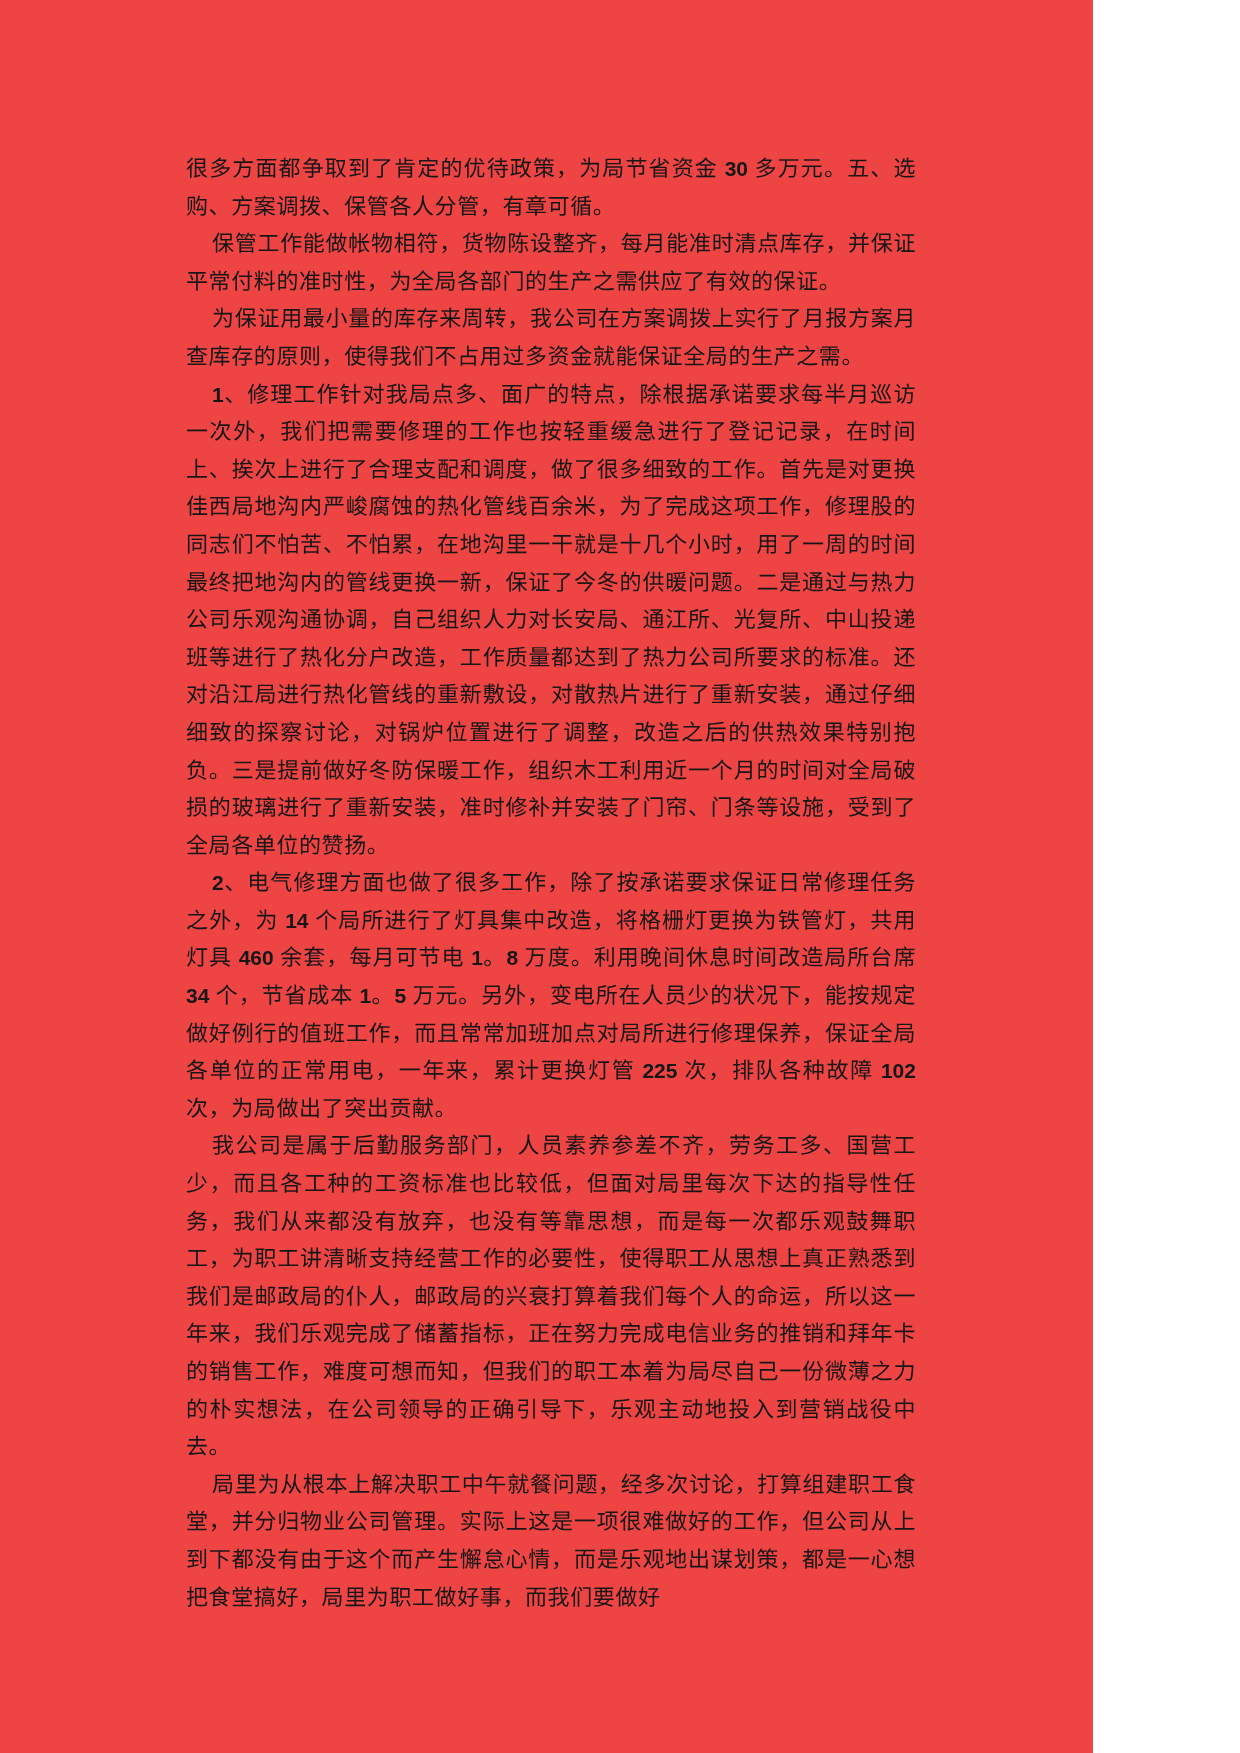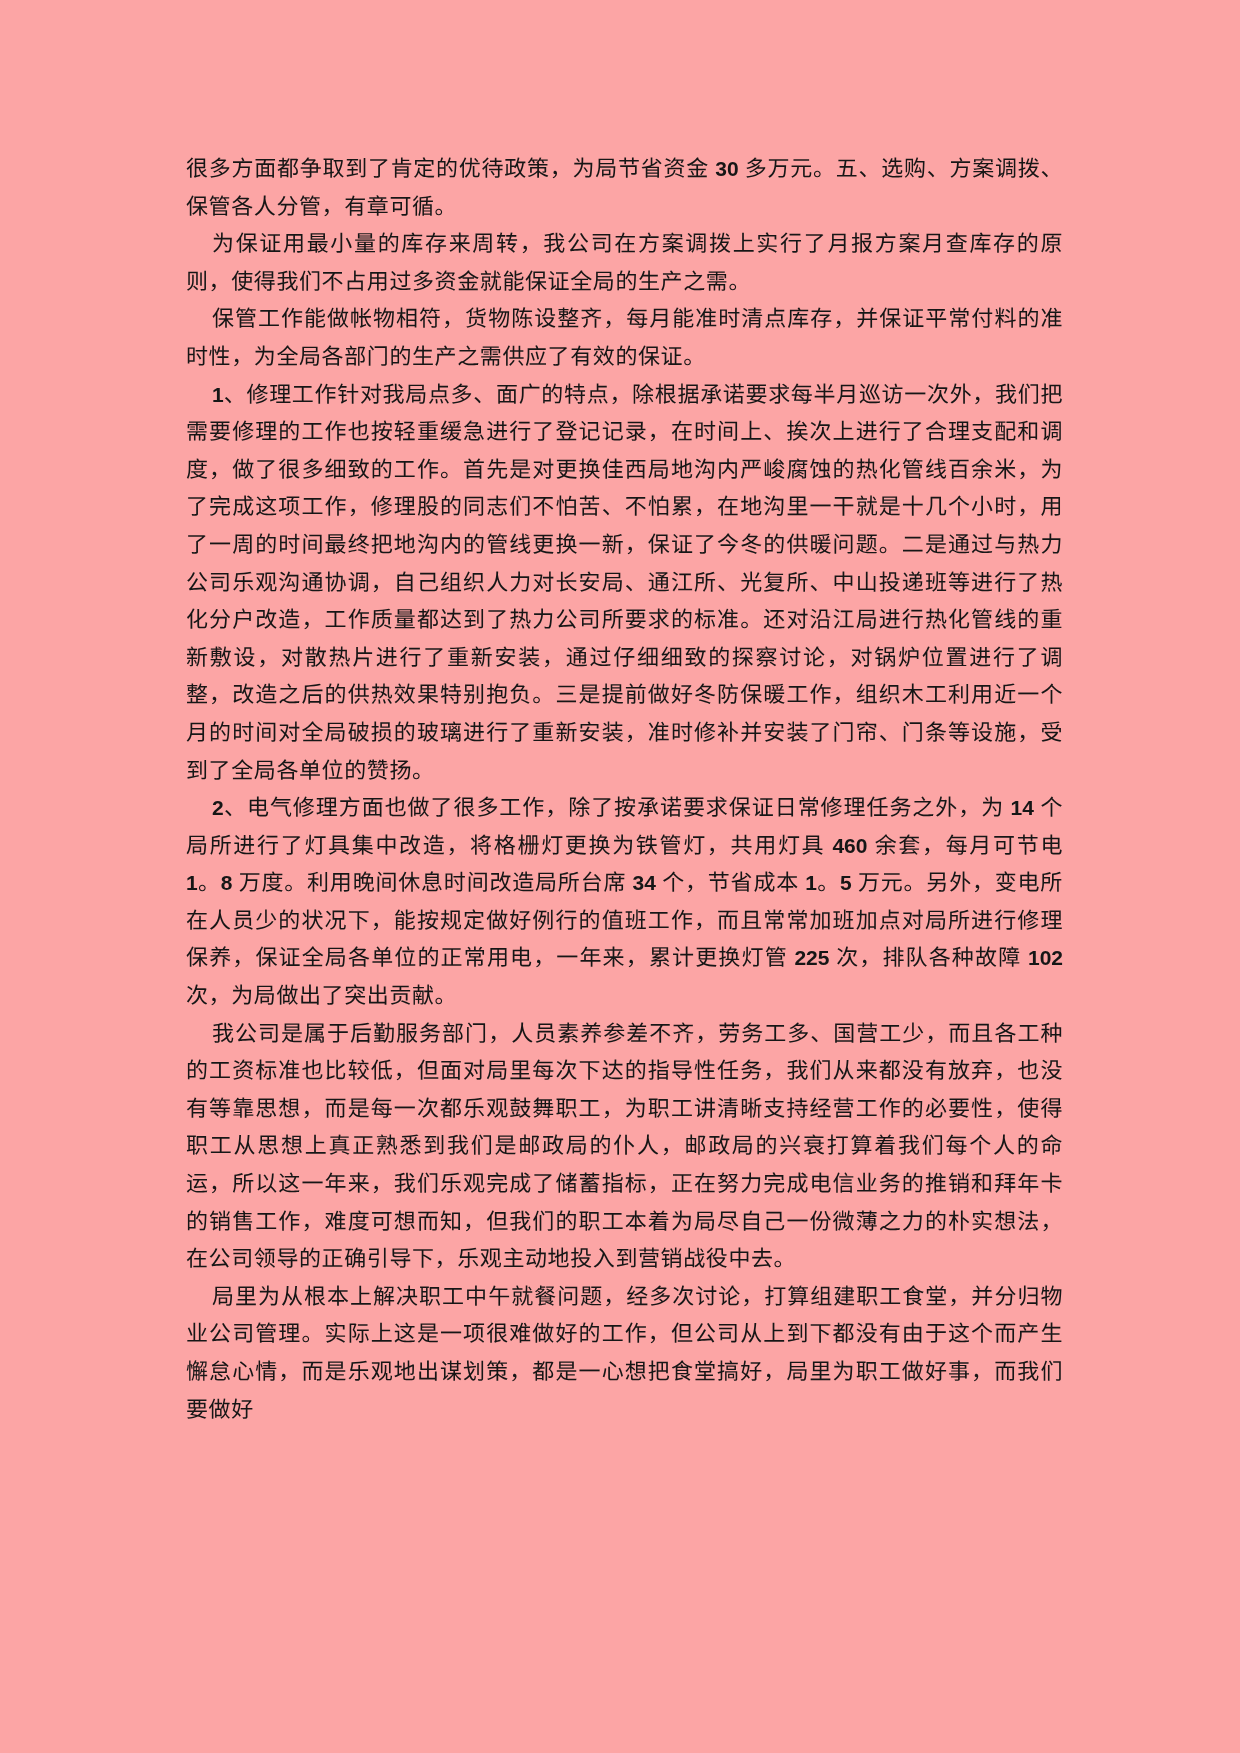--- a/index.html
+++ b/index.html
@@ -8,24 +8,24 @@
     background: #ffffff;
   }
   body {
     width: 1240px;
     height: 1753px;
     overflow: hidden;
     font-family: "Liberation Serif", "DejaVu Serif", serif;
   }
   .page {
     box-sizing: border-box;
-    width: 1240px;
+    width: 1093px;
     height: 1753px;
     padding: 150px 177px 0 186px;
-    background: #fca5a5;
+    background: #ef4444;
   }
   .doc-para {
     margin: 0;
     font-size: 22px;
     line-height: 37.6px;
     color: #161616;
     text-align: justify;
     letter-spacing: 0.6px;
     word-break: break-all;
   }
@@ -38,19 +38,19 @@
     font-weight: 600;
     font-size: 21px;
     letter-spacing: 0;
   }
 </style>
 </head>
 <body>
 
 <div class="page">
   <p class="doc-para">很多方面都争取到了肯定的优待政策，为局节省资金 <span class="num">30</span> 多万元。五、选购、方案调拨、保管各人分管，有章可循。</p>
+  <p class="doc-para indent">保管工作能做帐物相符，货物陈设整齐，每月能准时清点库存，并保证平常付料的准时性，为全局各部门的生产之需供应了有效的保证。</p>
   <p class="doc-para indent">为保证用最小量的库存来周转，我公司在方案调拨上实行了月报方案月查库存的原则，使得我们不占用过多资金就能保证全局的生产之需。</p>
-  <p class="doc-para indent">保管工作能做帐物相符，货物陈设整齐，每月能准时清点库存，并保证平常付料的准时性，为全局各部门的生产之需供应了有效的保证。</p>
   <p class="doc-para indent"><span class="num">1</span>、修理工作针对我局点多、面广的特点，除根据承诺要求每半月巡访一次外，我们把需要修理的工作也按轻重缓急进行了登记记录，在时间上、挨次上进行了合理支配和调度，做了很多细致的工作。首先是对更换佳西局地沟内严峻腐蚀的热化管线百余米，为了完成这项工作，修理股的同志们不怕苦、不怕累，在地沟里一干就是十几个小时，用了一周的时间最终把地沟内的管线更换一新，保证了今冬的供暖问题。二是通过与热力公司乐观沟通协调，自己组织人力对长安局、通江所、光复所、中山投递班等进行了热化分户改造，工作质量都达到了热力公司所要求的标准。还对沿江局进行热化管线的重新敷设，对散热片进行了重新安装，通过仔细细致的探察讨论，对锅炉位置进行了调整，改造之后的供热效果特别抱负。三是提前做好冬防保暖工作，组织木工利用近一个月的时间对全局破损的玻璃进行了重新安装，准时修补并安装了门帘、门条等设施，受到了全局各单位的赞扬。</p>
   <p class="doc-para indent"><span class="num">2</span>、电气修理方面也做了很多工作，除了按承诺要求保证日常修理任务之外，为 <span class="num">14</span> 个局所进行了灯具集中改造，将格栅灯更换为铁管灯，共用灯具 <span class="num">460</span> 余套，每月可节电 <span class="num">1</span>。<span class="num">8</span> 万度。利用晚间休息时间改造局所台席 <span class="num">34</span> 个，节省成本 <span class="num">1</span>。<span class="num">5</span> 万元。另外，变电所在人员少的状况下，能按规定做好例行的值班工作，而且常常加班加点对局所进行修理保养，保证全局各单位的正常用电，一年来，累计更换灯管 <span class="num">225</span> 次，排队各种故障 <span class="num">102</span> 次，为局做出了突出贡献。</p>
   <p class="doc-para indent">我公司是属于后勤服务部门，人员素养参差不齐，劳务工多、国营工少，而且各工种的工资标准也比较低，但面对局里每次下达的指导性任务，我们从来都没有放弃，也没有等靠思想，而是每一次都乐观鼓舞职工，为职工讲清晰支持经营工作的必要性，使得职工从思想上真正熟悉到我们是邮政局的仆人，邮政局的兴衰打算着我们每个人的命运，所以这一年来，我们乐观完成了储蓄指标，正在努力完成电信业务的推销和拜年卡的销售工作，难度可想而知，但我们的职工本着为局尽自己一份微薄之力的朴实想法，在公司领导的正确引导下，乐观主动地投入到营销战役中去。</p>
   <p class="doc-para indent">局里为从根本上解决职工中午就餐问题，经多次讨论，打算组建职工食堂，并分归物业公司管理。实际上这是一项很难做好的工作，但公司从上到下都没有由于这个而产生懈怠心情，而是乐观地出谋划策，都是一心想把食堂搞好，局里为职工做好事，而我们要做好</p>
 </div>
 
 </body></html>

